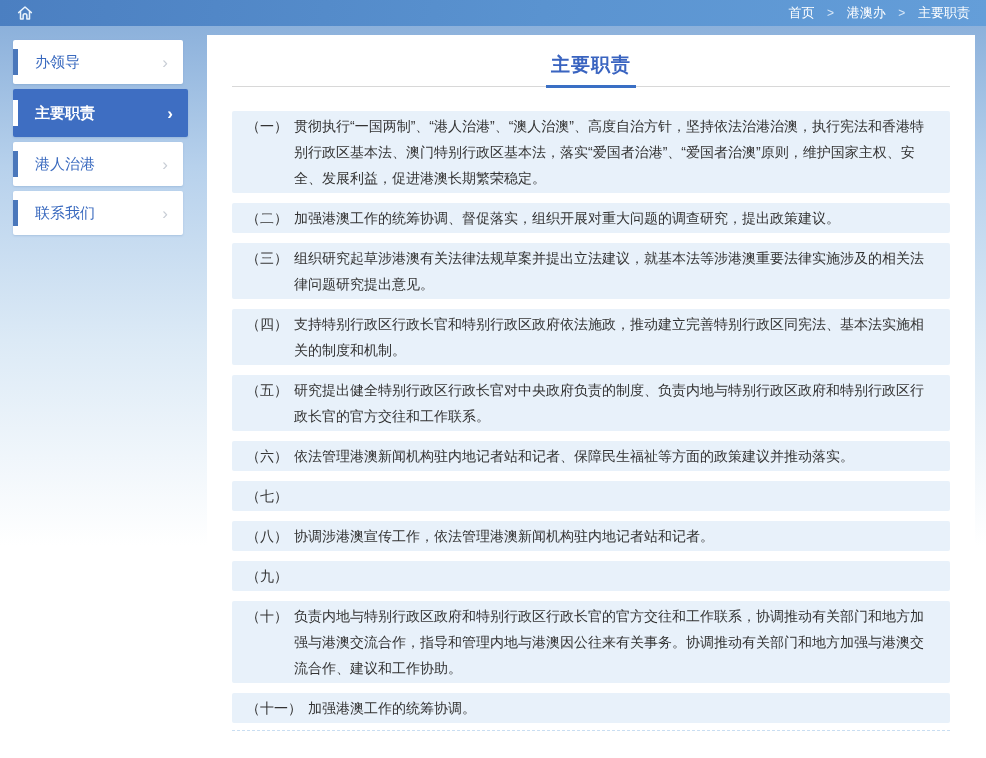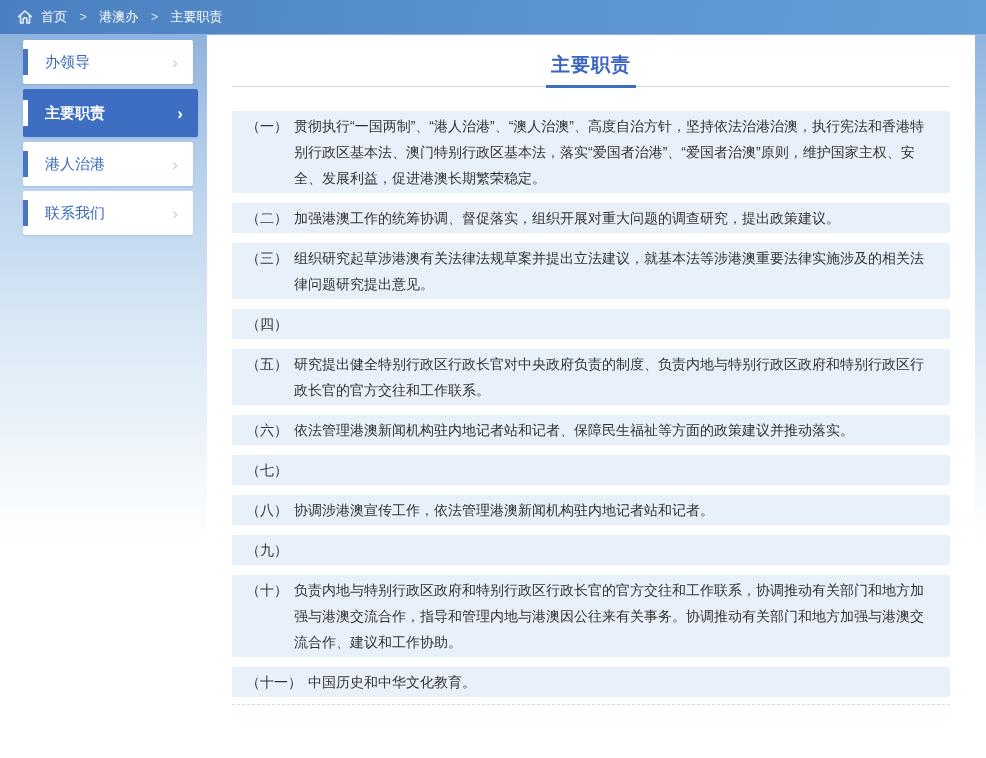--- a/index.html
+++ b/index.html
@@ -5,31 +5,31 @@
   * { box-sizing: border-box; margin: 0; padding: 0; }
   html, body { width: 986px; height: 758px; overflow: hidden; }
   body {
     position: relative;
     font-family: "Liberation Sans", "DejaVu Sans", sans-serif;
     background: linear-gradient(180deg, #84abd8 0%, #b7d1ec 22%, #dceaf6 45%, #ffffff 72%, #ffffff 100%);
   }
 
   
   .topbar {
-    position: absolute; top: 0; left: 0; width: 986px; height: 34px;
+    position: absolute; top: 0; left: 0; width: 986px; height: 26px;
     background: linear-gradient(100deg, #4b7fc1 0%, #5a93d0 55%, #649ed9 100%);
     display: flex; align-items: center;
-    padding: 0 16px; color: #ffffff; font-size: 13px;
+    padding: 0 16px; color: #ffffff; font-size: 13px; justify-content: space-between;
   }
   .topbar .home-ic { width: 18px; height: 18px; margin-right: 7px; display: inline-flex; cursor: pointer; }
   .crumb { color: #ffffff; text-decoration: none; cursor: pointer; }
   .crumb-sep { color: #d9e8f8; margin: 0 9px; font-size: 12px; }
 
   
-  .sidebar { position: absolute; top: 40px; left: 23px; width: 180px; text-align: right; }
+  .sidebar { position: absolute; top: 40px; left: 13px; width: 180px; text-align: right; }
   .side-item {
     position: relative; width: 170px; height: 44px; margin-bottom: 5px;
     background: #ffffff; border-radius: 2px;
     display: flex; align-items: center;
     padding: 0 15px 0 22px;
     color: #3a6abf; font-size: 15px; cursor: pointer;
     box-shadow: 0 1px 2px rgba(90, 130, 185, 0.25);
   }
   .side-item .accent {
     position: absolute; left: 0; top: 50%; transform: translateY(-50%);
@@ -123,20 +123,21 @@
     <div class="duty">
       <span class="num">（二）</span>
       <span class="txt">加强港澳工作的统筹协调、督促落实，组织开展对重大问题的调查研究，提出政策建议。</span>
     </div>
     <div class="duty">
       <span class="num">（三）</span>
       <span class="txt">组织研究起草涉港澳有关法律法规草案并提出立法建议，就基本法等涉港澳重要法律实施涉及的相关法律问题研究提出意见。</span>
     </div>
     <div class="duty">
       <span class="num">（四）</span>
+      <span class="txt">支持特别行政区行政长官和特别行政区政府依法施政，推动建立完善特别行政区同宪法、基本法实施相关的制度和机制。</span>
     </div>
     <div class="duty">
       <span class="num">（五）</span>
       <span class="txt">研究提出健全特别行政区行政长官对中央政府负责的制度、负责内地与特别行政区政府和特别行政区行政长官的官方交往和工作联系。</span>
     </div>
     <div class="duty">
       <span class="num">（六）</span>
       <span class="txt">依法管理港澳新闻机构驻内地记者站和记者、保障民生福祉等方面的政策建议并推动落实。</span>
     </div>
     <div class="duty">
@@ -148,17 +149,17 @@
     </div>
     <div class="duty">
       <span class="num">（九）</span>
     </div>
     <div class="duty">
       <span class="num">（十）</span>
       <span class="txt">负责内地与特别行政区政府和特别行政区行政长官的官方交往和工作联系，协调推动有关部门和地方加强与港澳交流合作，指导和管理内地与港澳因公往来有关事务。协调推动有关部门和地方加强与港澳交流合作、建议和工作协助。</span>
     </div>
     <div class="duty">
       <span class="num">（十一）</span>
-      <span class="txt">中国历史和中华文化教育。</span>
+      <span class="txt">加强港澳工作的统筹协调。</span>
     </div>
     <div class="bottom-dashed"></div>
   </div>
 </div>
 
 </body></html>

